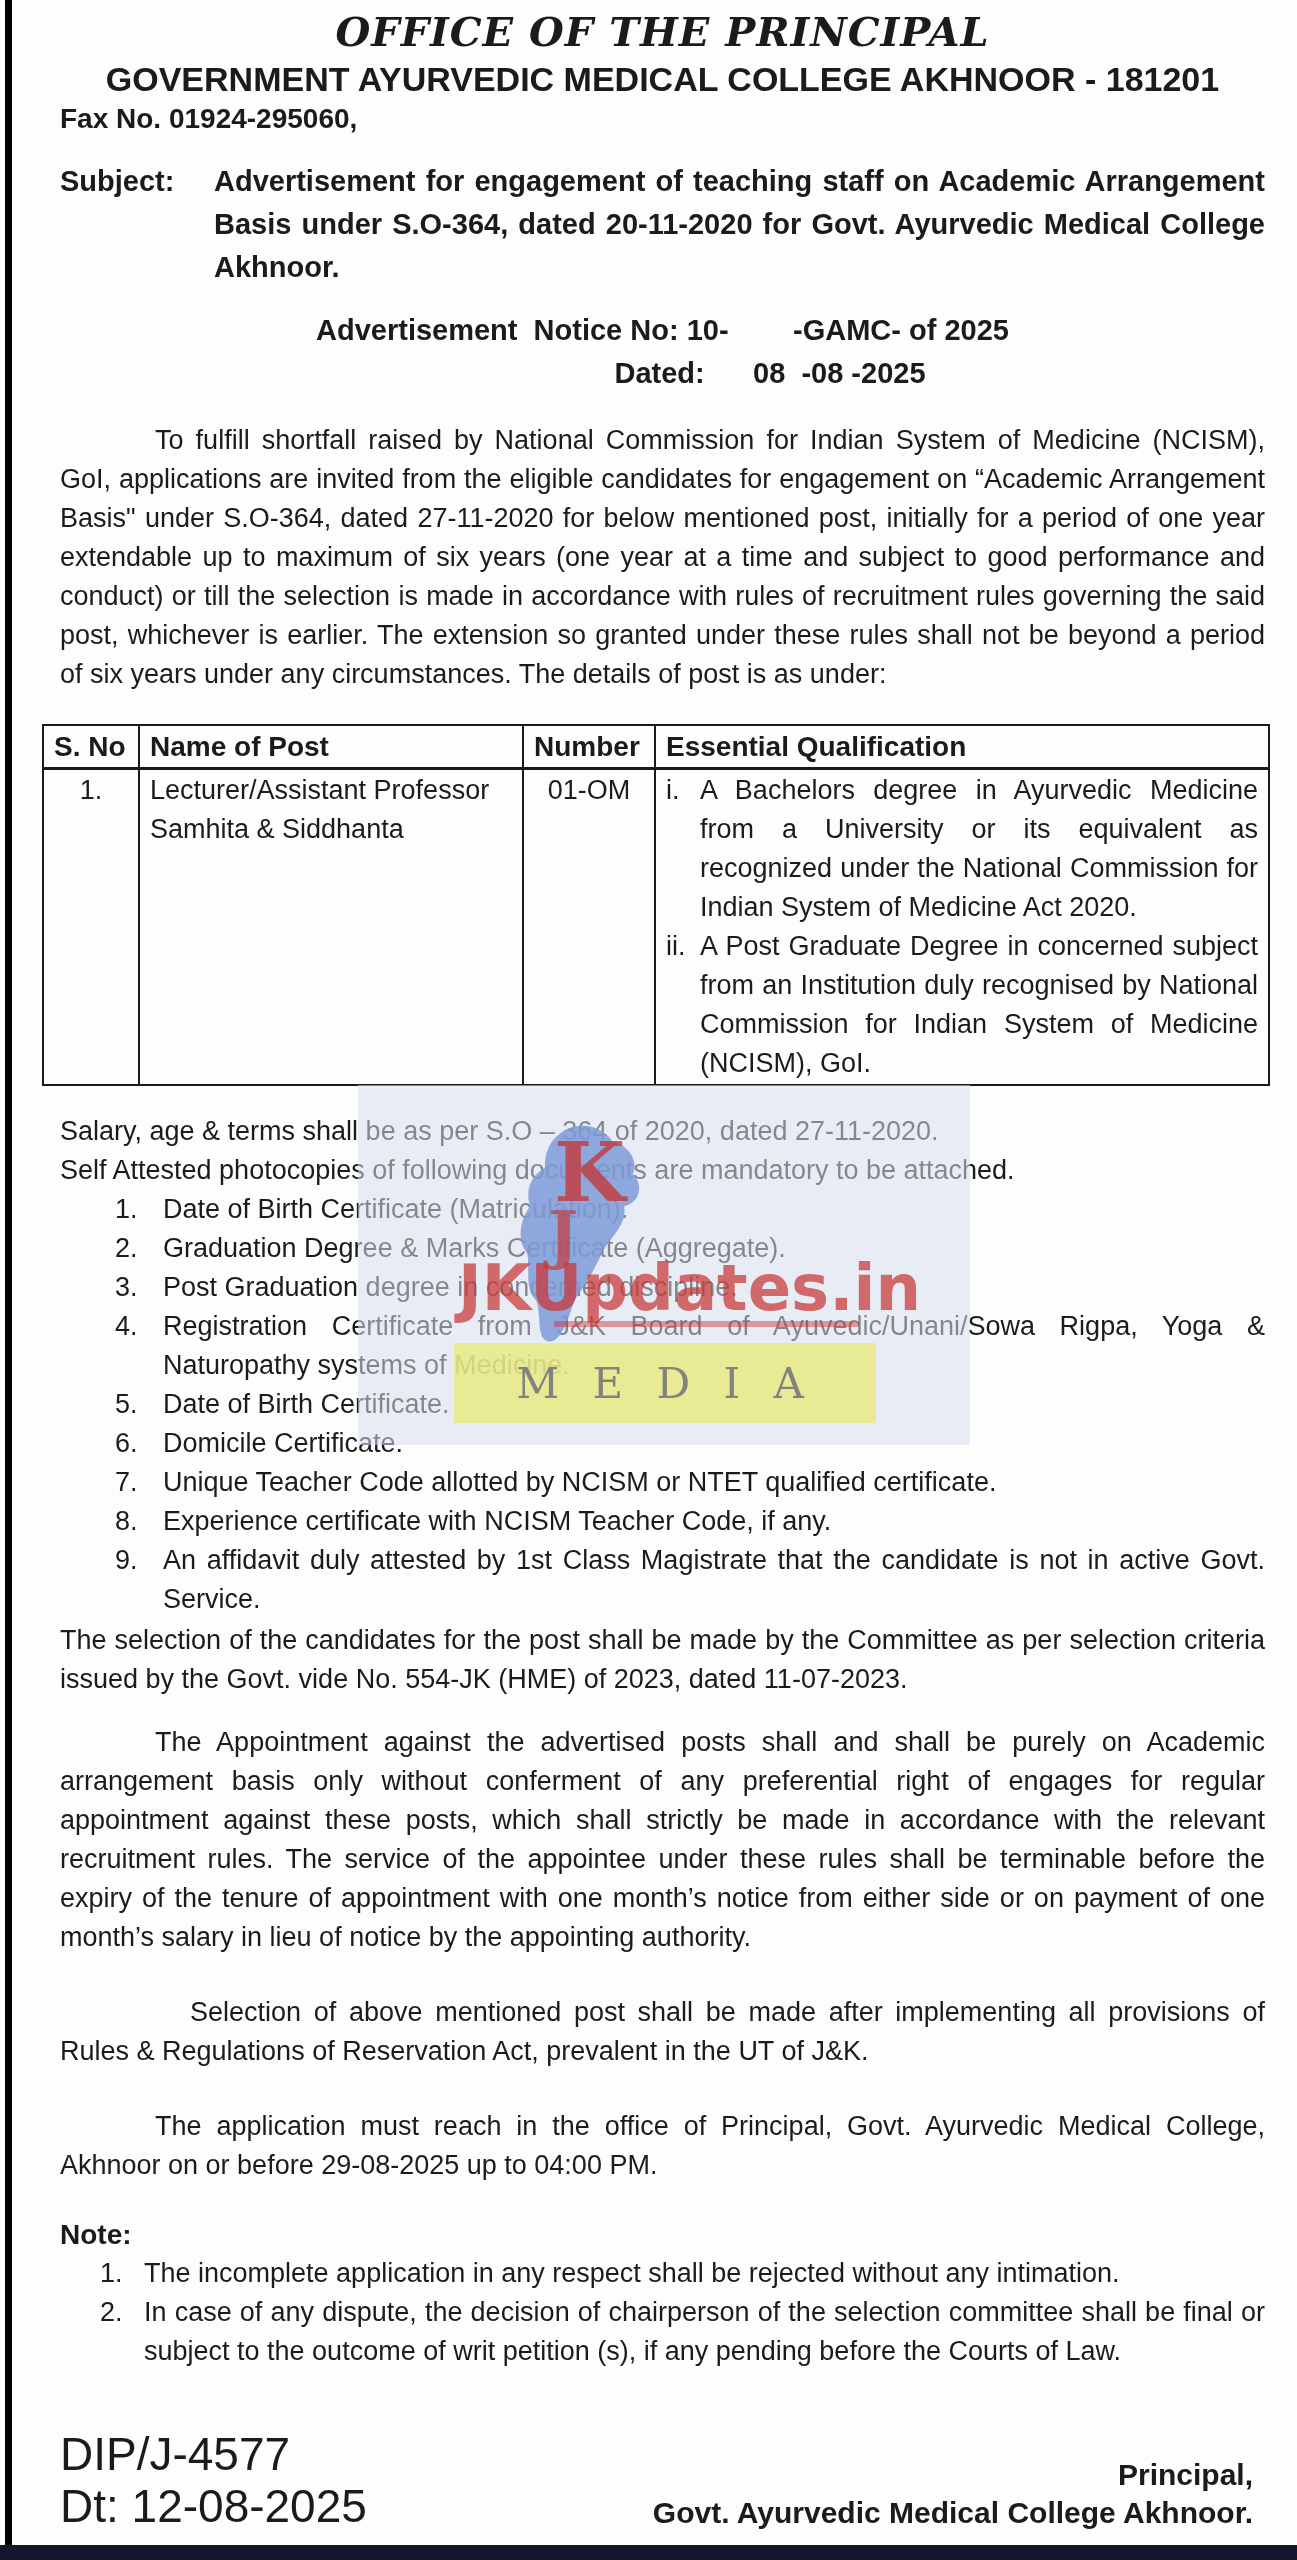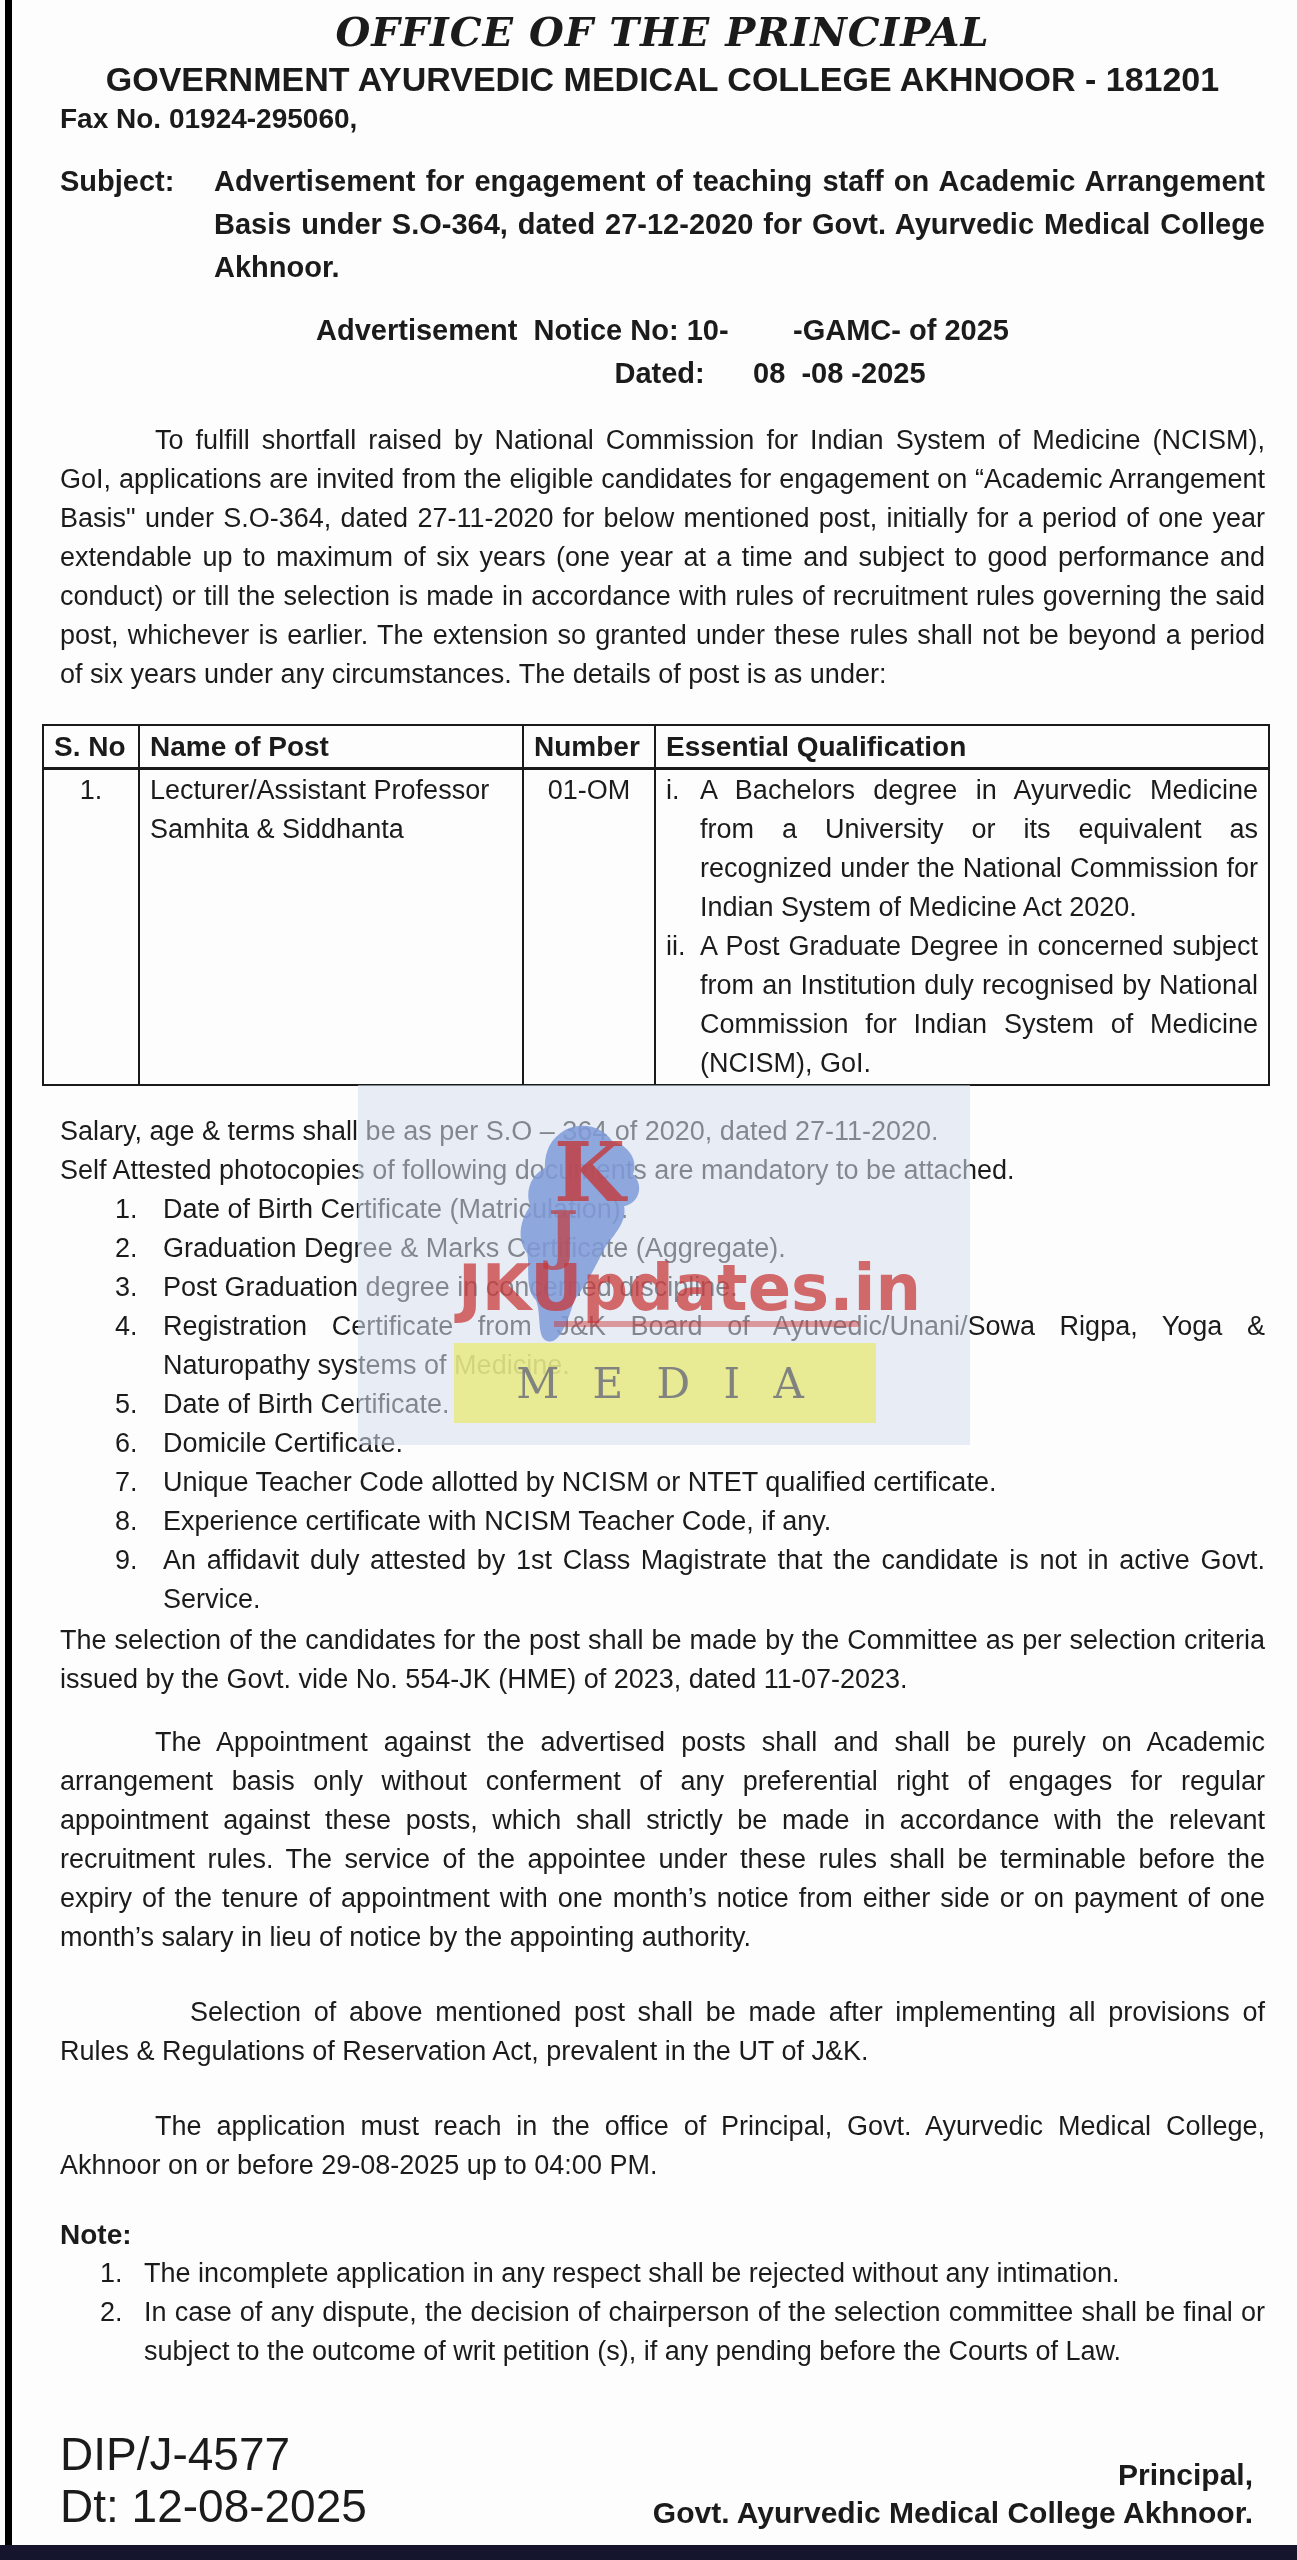--- a/index.html
+++ b/index.html
@@ -83,21 +83,21 @@
 <div class="page-border-left"></div>
 
 <div class="content">
 
   <div class="office">OFFICE OF THE PRINCIPAL</div>
   <div class="college">GOVERNMENT AYURVEDIC MEDICAL COLLEGE AKHNOOR - 181201</div>
   <div class="fax">Fax No. 01924-295060,</div>
 
   <div class="subject-row">
     <div class="subject-label">Subject:</div>
-    <div class="subject-text">Advertisement for engagement of teaching staff on Academic Arrangement Basis under S.O-364, dated 27-12-2020 for Govt. Ayurvedic Medical College Akhnoor.</div>
+    <div class="subject-text">Advertisement for engagement of teaching staff on Academic Arrangement Basis under S.O-364, dated 20-11-2020 for Govt. Ayurvedic Medical College Akhnoor.</div>
   </div>
 
   <div class="notice">
     <div>Advertisement  Notice No: 10-        -GAMC- of 2025</div>
     <div class="notice-l2">Dated:      08  -08 -2025</div>
   </div>
 
   <div class="para intro">To fulfill shortfall raised by National Commission for Indian System of Medicine (NCISM), GoI, applications are invited from the eligible candidates for engagement on “Academic Arrangement Basis" under S.O-364, dated 27-11-2020 for below mentioned post, initially for a period of one year extendable up to maximum of six years (one year at a time and subject to good performance and conduct) or till the selection is made in accordance with rules of recruitment rules governing the said post, whichever is earlier. The extension so granted under these rules shall not be beyond a period of six years under any circumstances. The details of post is as under:</div>
 
   <table class="posts-table">

